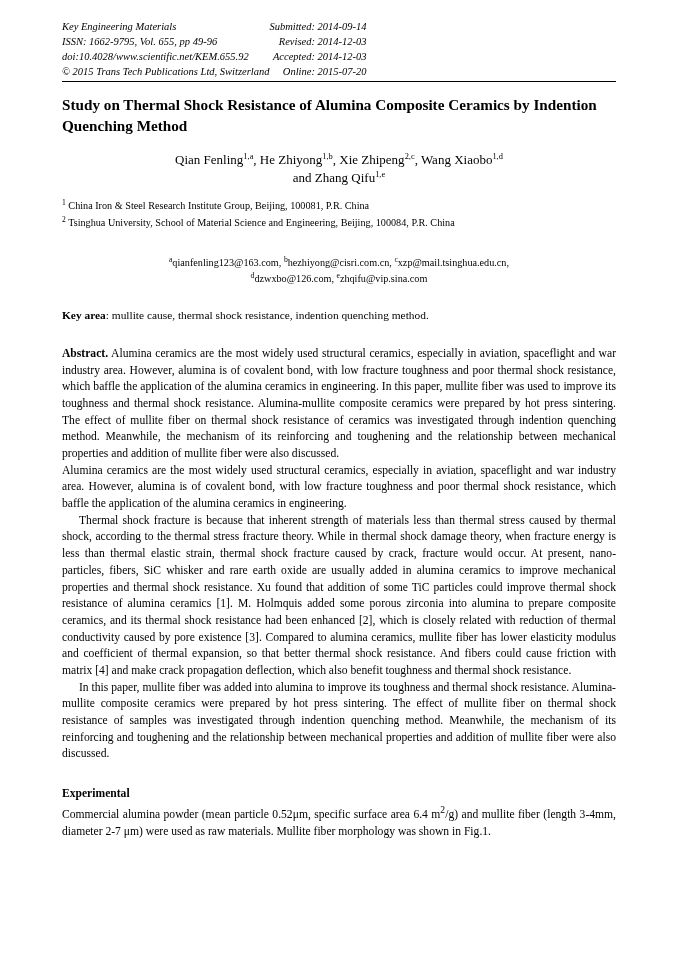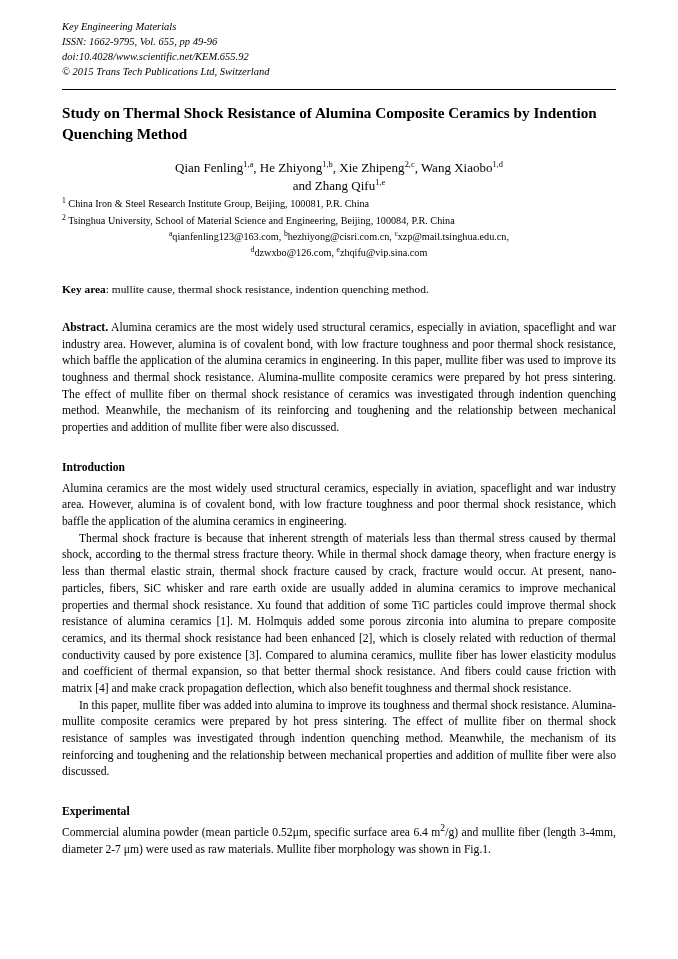--- a/index.html
+++ b/index.html
@@ -21,21 +21,21 @@
     box-sizing: border-box;
     padding: 20px 62px 0 62px;
   }
 
   
   .header {
     display: flex;
     font-style: italic;
     font-size: 10.5px;
     line-height: 1.42;
-    padding-bottom: 8px;
+    padding-bottom: 0;
   }
   .header .left, .header .right {
     display: flex;
     flex-direction: column;
   }
   .header .right { text-align: right; }
   .header-rule {
     border-bottom: 1px solid #000;
     margin-top: 1px;
     margin-bottom: 13px;
@@ -47,35 +47,36 @@
     font-weight: bold;
     line-height: 1.38;
     margin: 6px 0 14px 0;
   }
 
   
   .authors {
     font-size: 13px;
     text-align: center;
     line-height: 1.45;
+    margin-bottom: 10px;
   }
   .authors sup { font-size: 8.4px; }
 
   
   .affil {
     font-size: 10.2px;
     text-align: left;
     line-height: 1.62;
   }
   .affil sup { font-size: 7.6px; }
   .emails {
     font-size: 10.2px;
     text-align: center;
     line-height: 1.55;
-    margin-top: 0;
+    margin-top: 24px;
   }
   .emails sup { font-size: 7.6px; }
 
   
   .keywords {
     font-size: 11.4px;
     margin-top: 21px;
     line-height: 1.4;
   }
   .keywords b { font-weight: bold; }
@@ -110,20 +111,26 @@
 
 <div class="page">
 
   <div class="header">
     <div class="left">
       <span>Key Engineering Materials</span>
       <span>ISSN: 1662-9795, Vol. 655, pp 49-96</span>
       <span>doi:10.4028/www.scientific.net/KEM.655.92</span>
       <span>© 2015 Trans Tech Publications Ltd, Switzerland</span>
     </div>
+    <div class="right">
+      <span>Submitted: 2014-09-14</span>
+      <span>Revised: 2014-12-03</span>
+      <span>Accepted: 2014-12-03</span>
+      <span>Online: 2015-07-20</span>
+    </div>
   </div>
   <div class="header-rule"></div>
 
   <div class="title">Study on Thermal Shock Resistance of Alumina Composite Ceramics by Indention Quenching Method</div>
 
   <div class="authors">
     <div>Qian Fenling<sup>1,a</sup>, He Zhiyong<sup>1,b</sup>, Xie Zhipeng<sup>2,c</sup>, Wang Xiaobo<sup>1,d</sup></div>
     <div>and Zhang Qifu<sup>1,e</sup></div>
   </div>
 
@@ -138,21 +145,20 @@
   </div>
 
   <div class="keywords">
     <b>Key area</b><span>: mullite cause, thermal shock resistance, indention quenching method.</span>
   </div>
 
   <div class="abstract">
     <b>Abstract.</b><span> Alumina ceramics are the most widely used structural ceramics, especially in aviation, spaceflight and war industry area. However, alumina is of covalent bond, with low fracture toughness and poor thermal shock resistance, which baffle the application of the alumina ceramics in engineering. In this paper, mullite fiber was used to improve its toughness and thermal shock resistance. Alumina-mullite composite ceramics were prepared by hot press sintering. The effect of mullite fiber on thermal shock resistance of ceramics was investigated through indention quenching method. Meanwhile, the mechanism of its reinforcing and toughening and the relationship between mechanical properties and addition of mullite fiber were also discussed.</span>
   </div>
 
-  <div class="section-head">Introduction</div>
   <p class="body">Alumina ceramics are the most widely used structural ceramics, especially in aviation, spaceflight and war industry area. However, alumina is of covalent bond, with low fracture toughness and poor thermal shock resistance, which baffle the application of the alumina ceramics in engineering.</p>
   <p class="body indent">Thermal shock fracture is because that inherent strength of materials less than thermal stress caused by thermal shock, according to the thermal stress fracture theory. While in thermal shock damage theory, when fracture energy is less than thermal elastic strain, thermal shock fracture caused by crack, fracture would occur. At present, nano-particles, fibers, SiC whisker and rare earth oxide are usually added in alumina ceramics to improve mechanical properties and thermal shock resistance. Xu found that addition of some TiC particles could improve thermal shock resistance of alumina ceramics [1]. M. Holmquis added some porous zirconia into alumina to prepare composite ceramics, and its thermal shock resistance had been enhanced [2], which is closely related with reduction of thermal conductivity caused by pore existence [3]. Compared to alumina ceramics, mullite fiber has lower elasticity modulus and coefficient of thermal expansion, so that better thermal shock resistance. And fibers could cause friction with matrix [4] and make crack propagation deflection, which also benefit toughness and thermal shock resistance.</p>
   <p class="body indent">In this paper, mullite fiber was added into alumina to improve its toughness and thermal shock resistance. Alumina-mullite composite ceramics were prepared by hot press sintering. The effect of mullite fiber on thermal shock resistance of samples was investigated through indention quenching method. Meanwhile, the mechanism of its reinforcing and toughening and the relationship between mechanical properties and addition of mullite fiber were also discussed.</p>
 
   <div class="section-head">Experimental</div>
   <p class="body">Commercial alumina powder (mean particle 0.52μm, specific surface area 6.4 m<sup>2</sup>/g) and mullite fiber (length 3-4mm, diameter 2-7 μm) were used as raw materials. Mullite fiber morphology was shown in Fig.1.</p>
 
 </div>
 
 </body></html>

